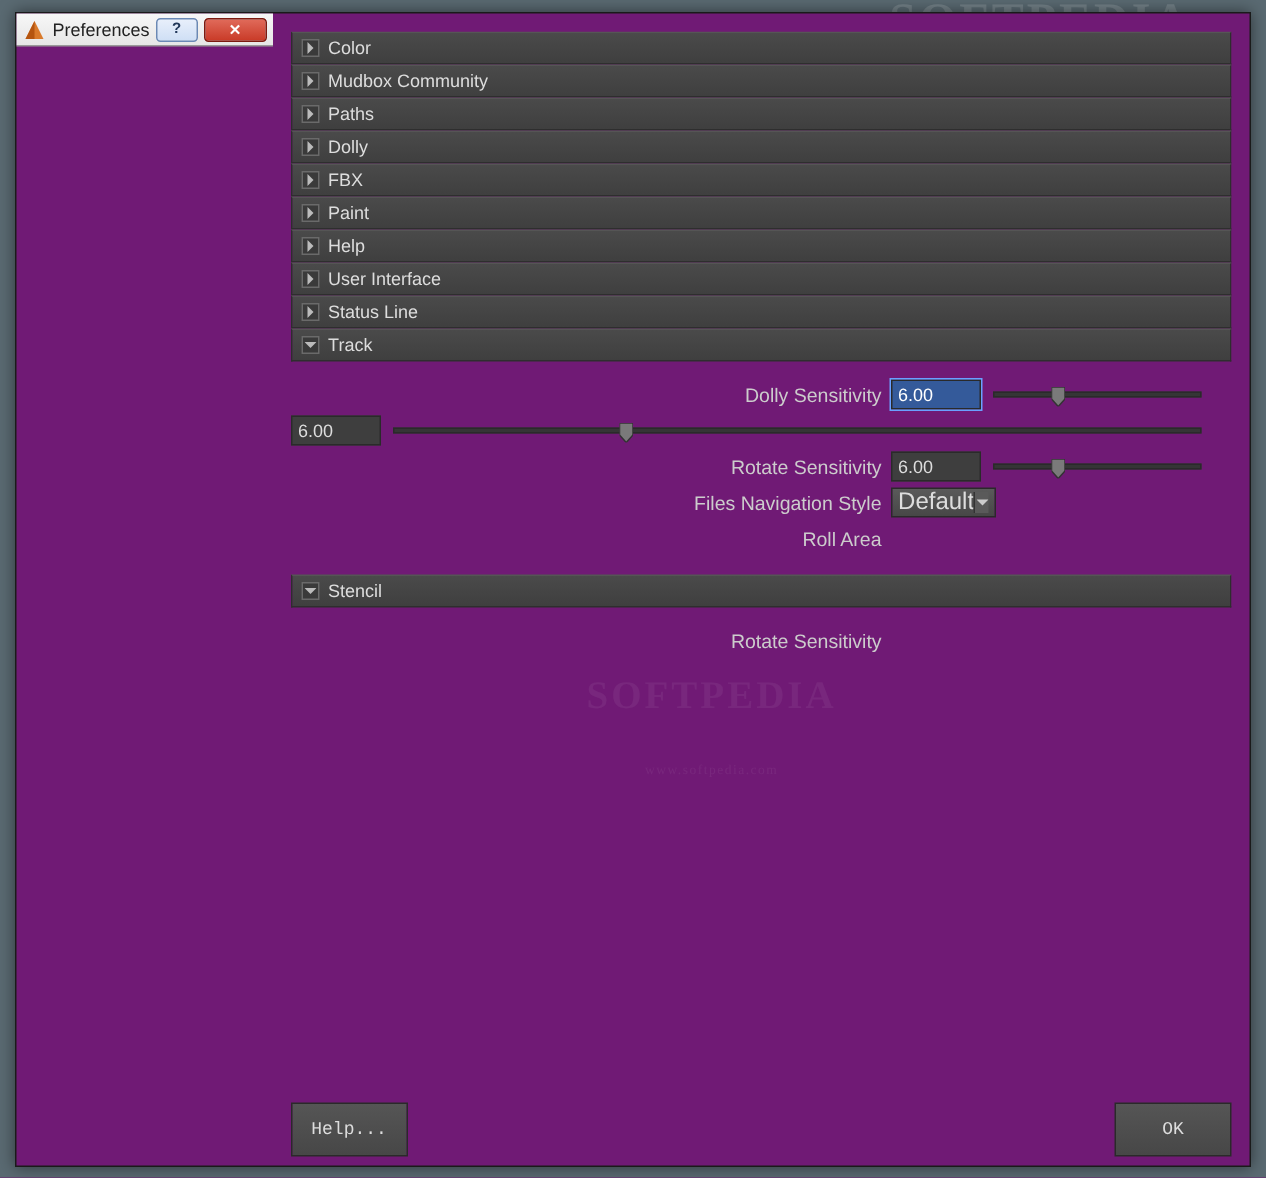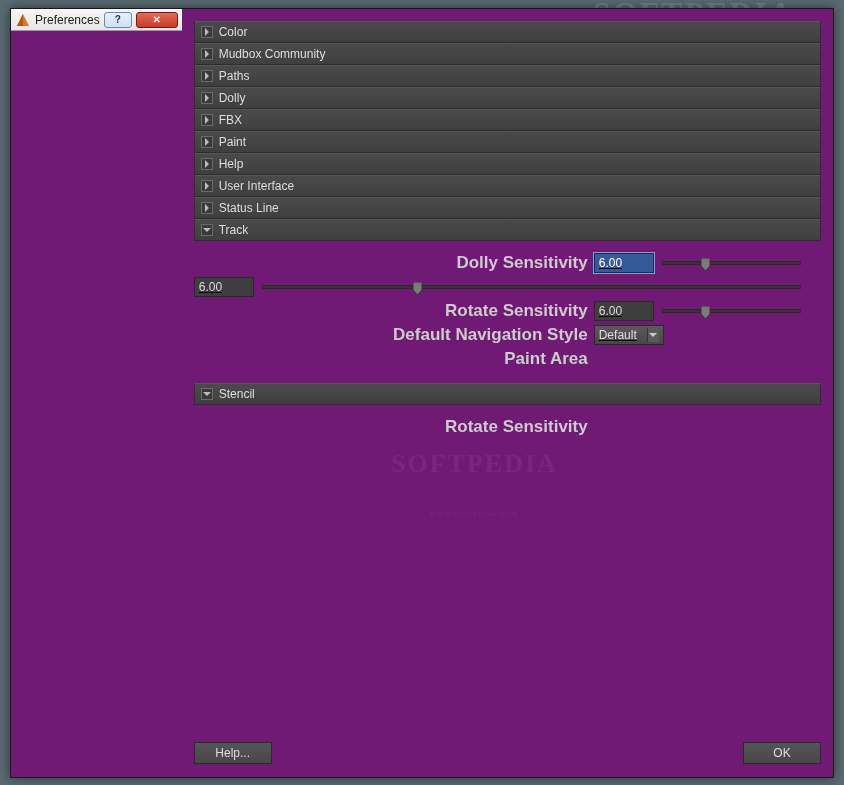--- a/index.html
+++ b/index.html
@@ -103,49 +103,47 @@
   .row {
     display: flex;
     align-items: center;
     height: 24px;
   }
   .row-label {
     width: 400px;
     text-align: right;
     color: #ccc;
     padding-right: 6px;
-    font-size: 17px;
-    font-weight: bold;
+    font-size: 13px;
   }
   .row-control {
     display: flex;
     align-items: center;
     flex: 1;
     gap: 8px;
-    text-decoration: underline;
   }
   .num-input {
     width: 60px; height: 20px;
     background: #3e3e3e;
     border: 1px solid #2a2a2a;
     color: #ddd;
     padding: 0 4px;
     font-size: 12px;
   }
   .num-input.focused {
     background: #345a9a;
     color: #fff;
     outline: 1px solid #6aa0ff;
   }
   .dropdown {
     width: 70px; height: 20px;
     background: linear-gradient(#5a5a5a,#474747);
     border: 1px solid #2a2a2a;
     color: #ddd;
-    font-size: 12px;
+    font-size: 16px;
     display: flex; align-items: center; justify-content: space-between;
     padding: 0 4px;
   }
   .dropdown .arrow-btn{
     width:12px; height:14px;
     background: #5a5a5a;
     display:flex;align-items:center;justify-content:center;
     border-left:1px solid #333;
   }
   .slider {
@@ -169,26 +167,27 @@
   }
   .slider-thumb svg { width: 9px; height: 13px; display:block; }
   .footer {
     height: 30px;
     display: flex;
     justify-content: space-between;
     align-items: center;
     padding-top: 6px;
   }
   .btn {
-    min-width: 78px; height: 22px;
+    min-width: 78px; height: 36px;
     background: linear-gradient(#555,#474747);
     border: 1px solid #2a2a2a;
     color: #ddd;
     display: flex; align-items: center; justify-content: center;
     font-size: 12px;
+    font-family: Liberation Mono, monospace;
   }
   .watermark-mid {
     position: absolute;
     left: 380px; top: 440px;
     font-family: Georgia, serif;
     font-size: 26px;
     font-weight: bold;
     letter-spacing: 2px;
     color: rgba(255,255,255,0.06);
     pointer-events: none;
@@ -343,35 +342,35 @@
                     <svg viewBox="0 0 9 13">
                       <path d="M0 0 H9 V8 L4.5 13 L0 8 Z" fill="#7a7a7a" stroke="#333"></path>
                     </svg>
                   </span>
                 </div>
             </div>
           </div>
         </div>
 
         <div class="row">
-          <div class="row-label">Default Navigation Style</div>
+          <div class="row-label">Files Navigation Style</div>
           <div class="row-control">
             <div class="dropdown">
               <span>Default</span>
               <span class="arrow-btn">
                   <svg width="8" height="8" viewBox="0 0 8 8">
                     <path d="M0 2 L8 2 L4 6 Z" fill="#ccc"></path>
                   </svg>
                 </span>
             </div>
           </div>
         </div>
 
         <div class="row">
-          <div class="row-label">Paint Area</div>
+          <div class="row-label">Roll Area</div>
         </div>
 
       </div>
 
       <div class="section-header expanded">
         <span class="disclosure">
             <svg viewBox="0 0 8 8">
               <path d="M0 2 L8 2 L4 6 Z" fill="#bbb"></path>
             </svg>
           </span>

